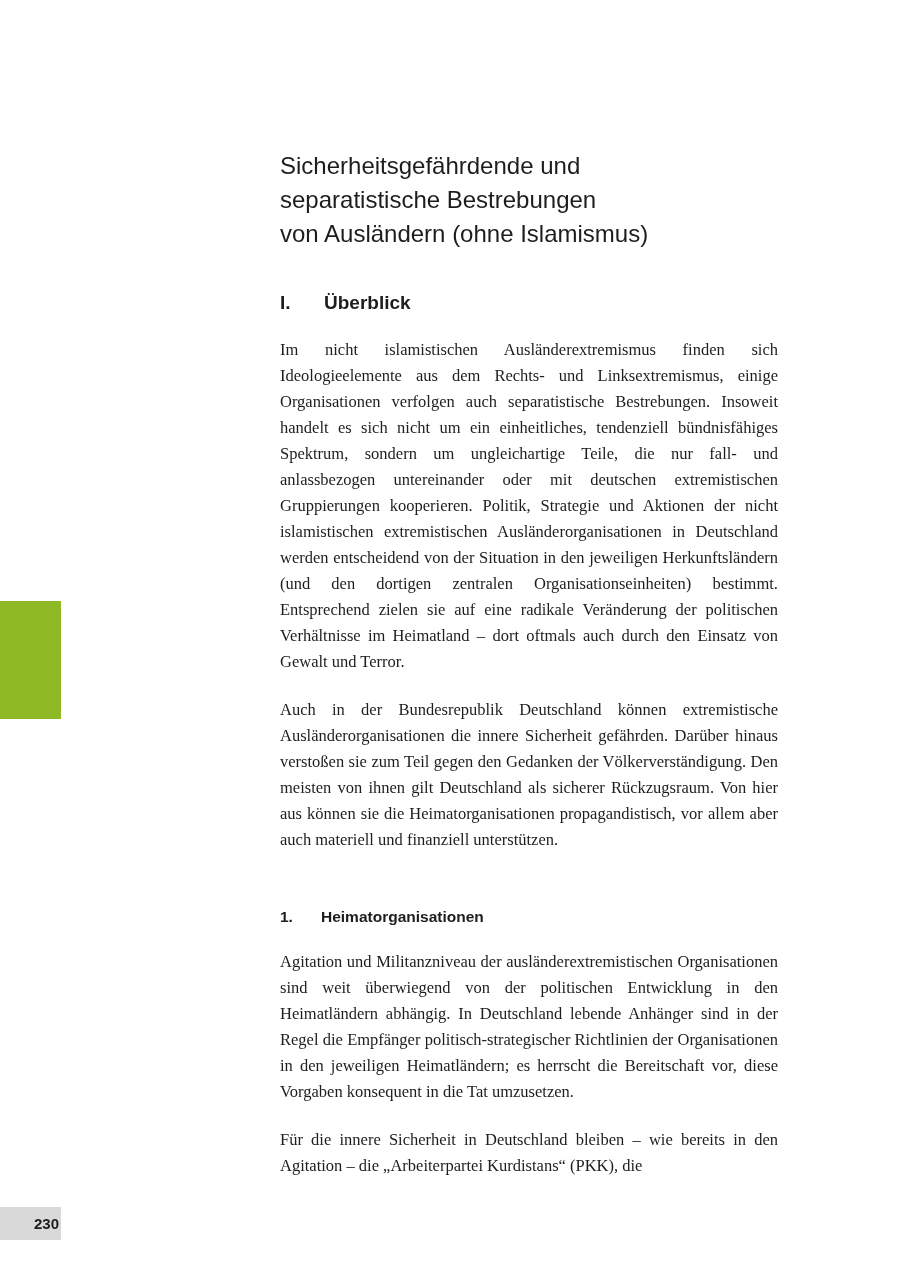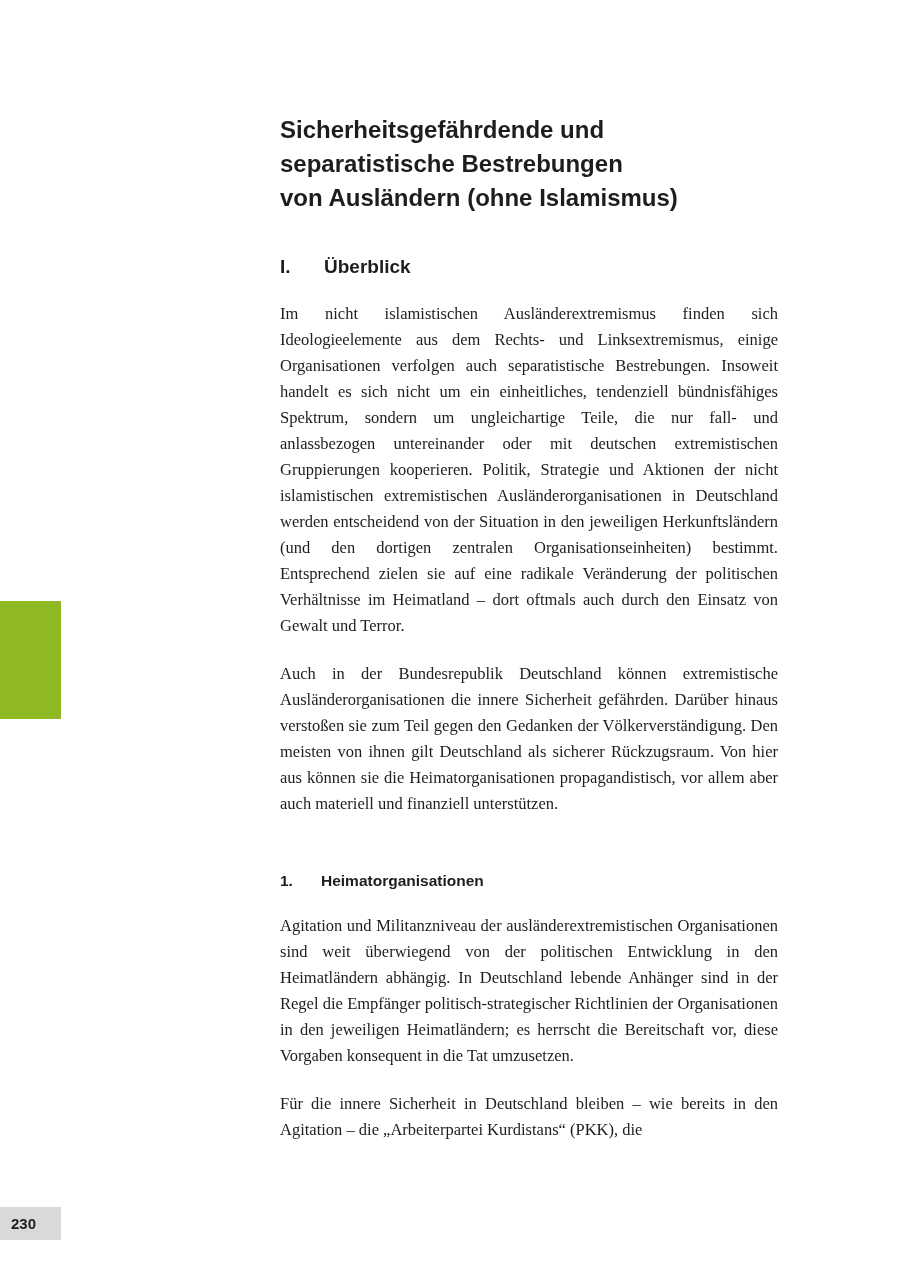--- a/index.html
+++ b/index.html
@@ -27,35 +27,36 @@
     position: absolute;
     left: 0;
     top: 1207px;
     width: 61px;
     height: 33px;
     background: #d9d9d9;
     font-family: "Liberation Sans", sans-serif;
     font-weight: bold;
     font-size: 15px;
     line-height: 33px;
-    padding-left: 11px;
+    padding-left: 34px;
     color: #1d1d1b;
   }
   .content {
     position: absolute;
     left: 280px;
     top: 113px;
     width: 498px;
   }
   .doc-title {
     font-family: "Liberation Sans", sans-serif;
-    font-weight: bold;
+    font-weight: normal;
     font-size: 24px;
     line-height: 34px;
     color: #1d1d1b;
+    margin-top: 36px;
   }
   .section-heading {
     display: flex;
     margin-top: 40px;
     font-family: "Liberation Sans", sans-serif;
     font-weight: bold;
     font-size: 19px;
     line-height: 24px;
   }
   .section-heading .num {

